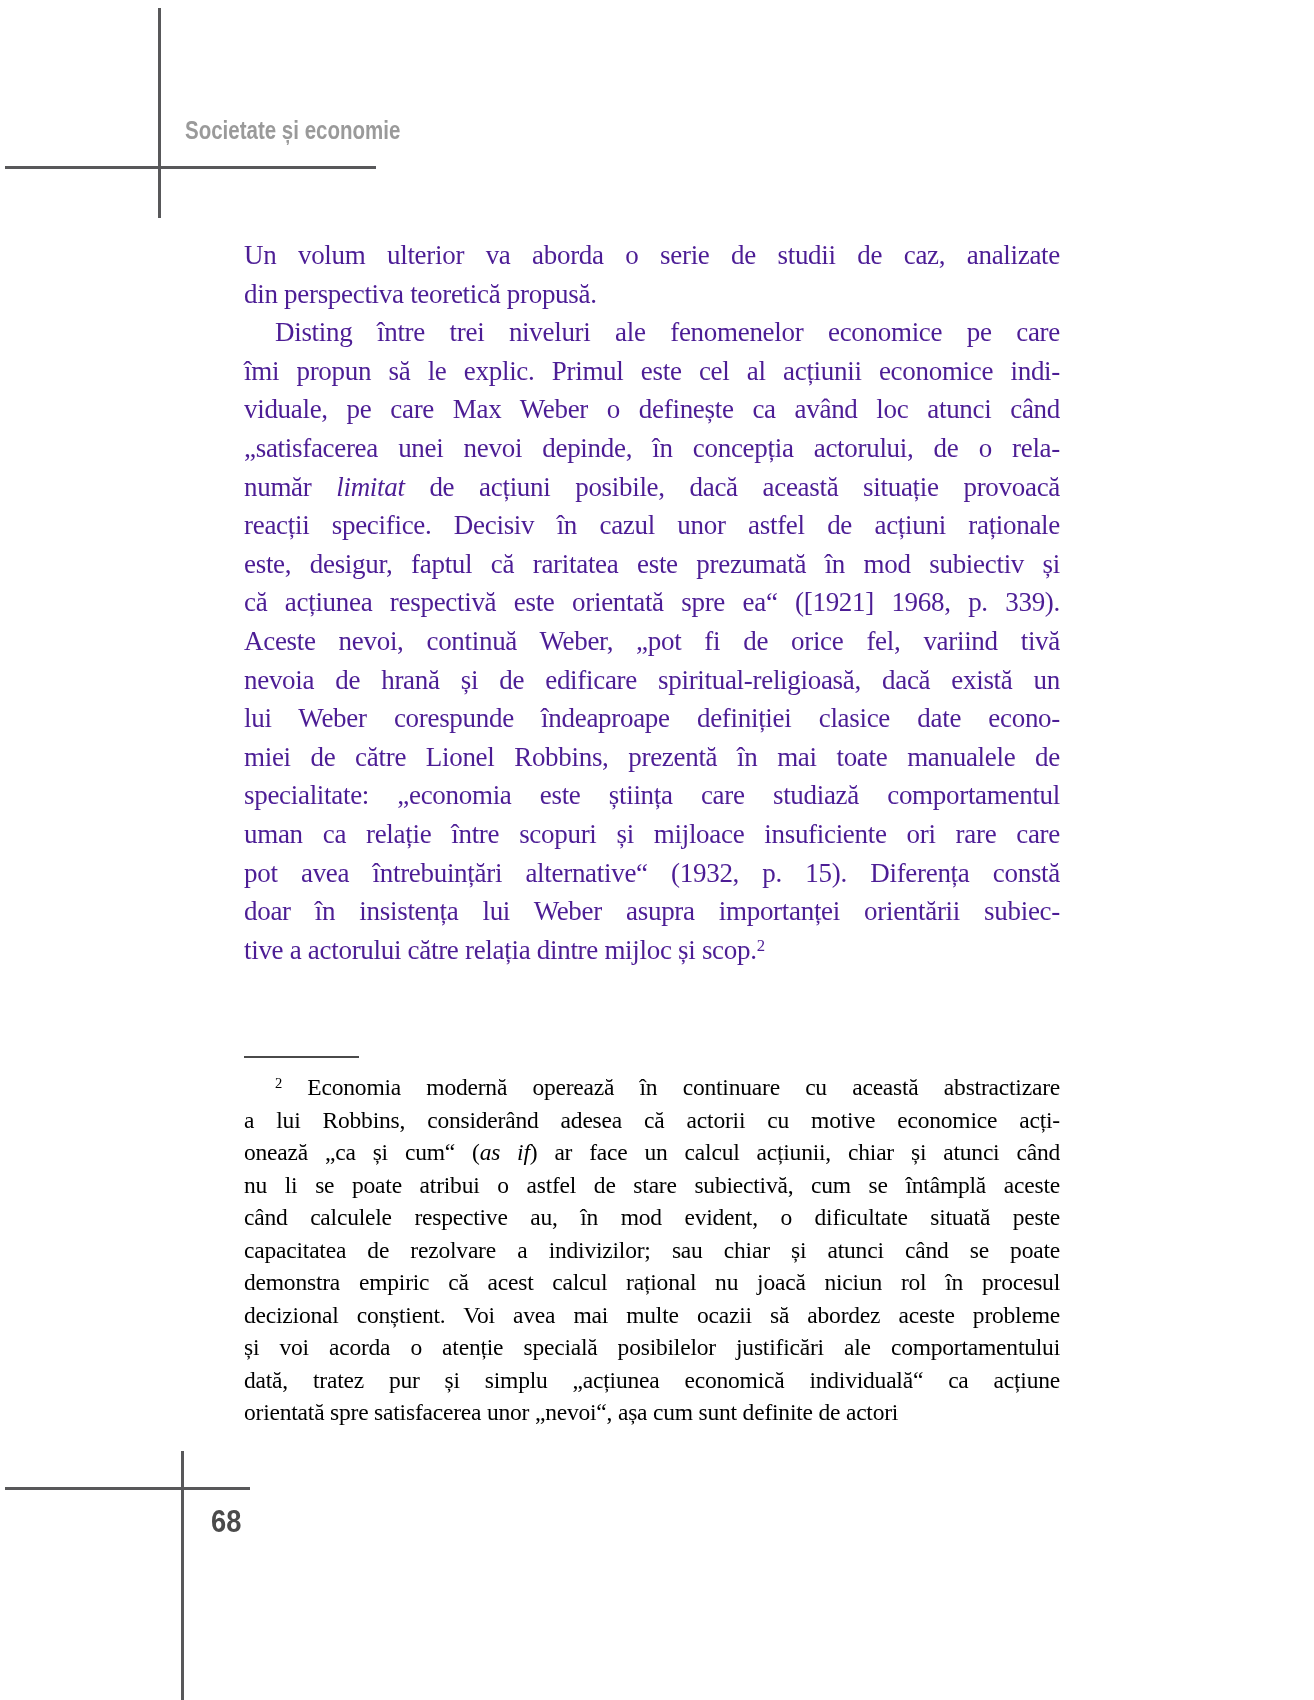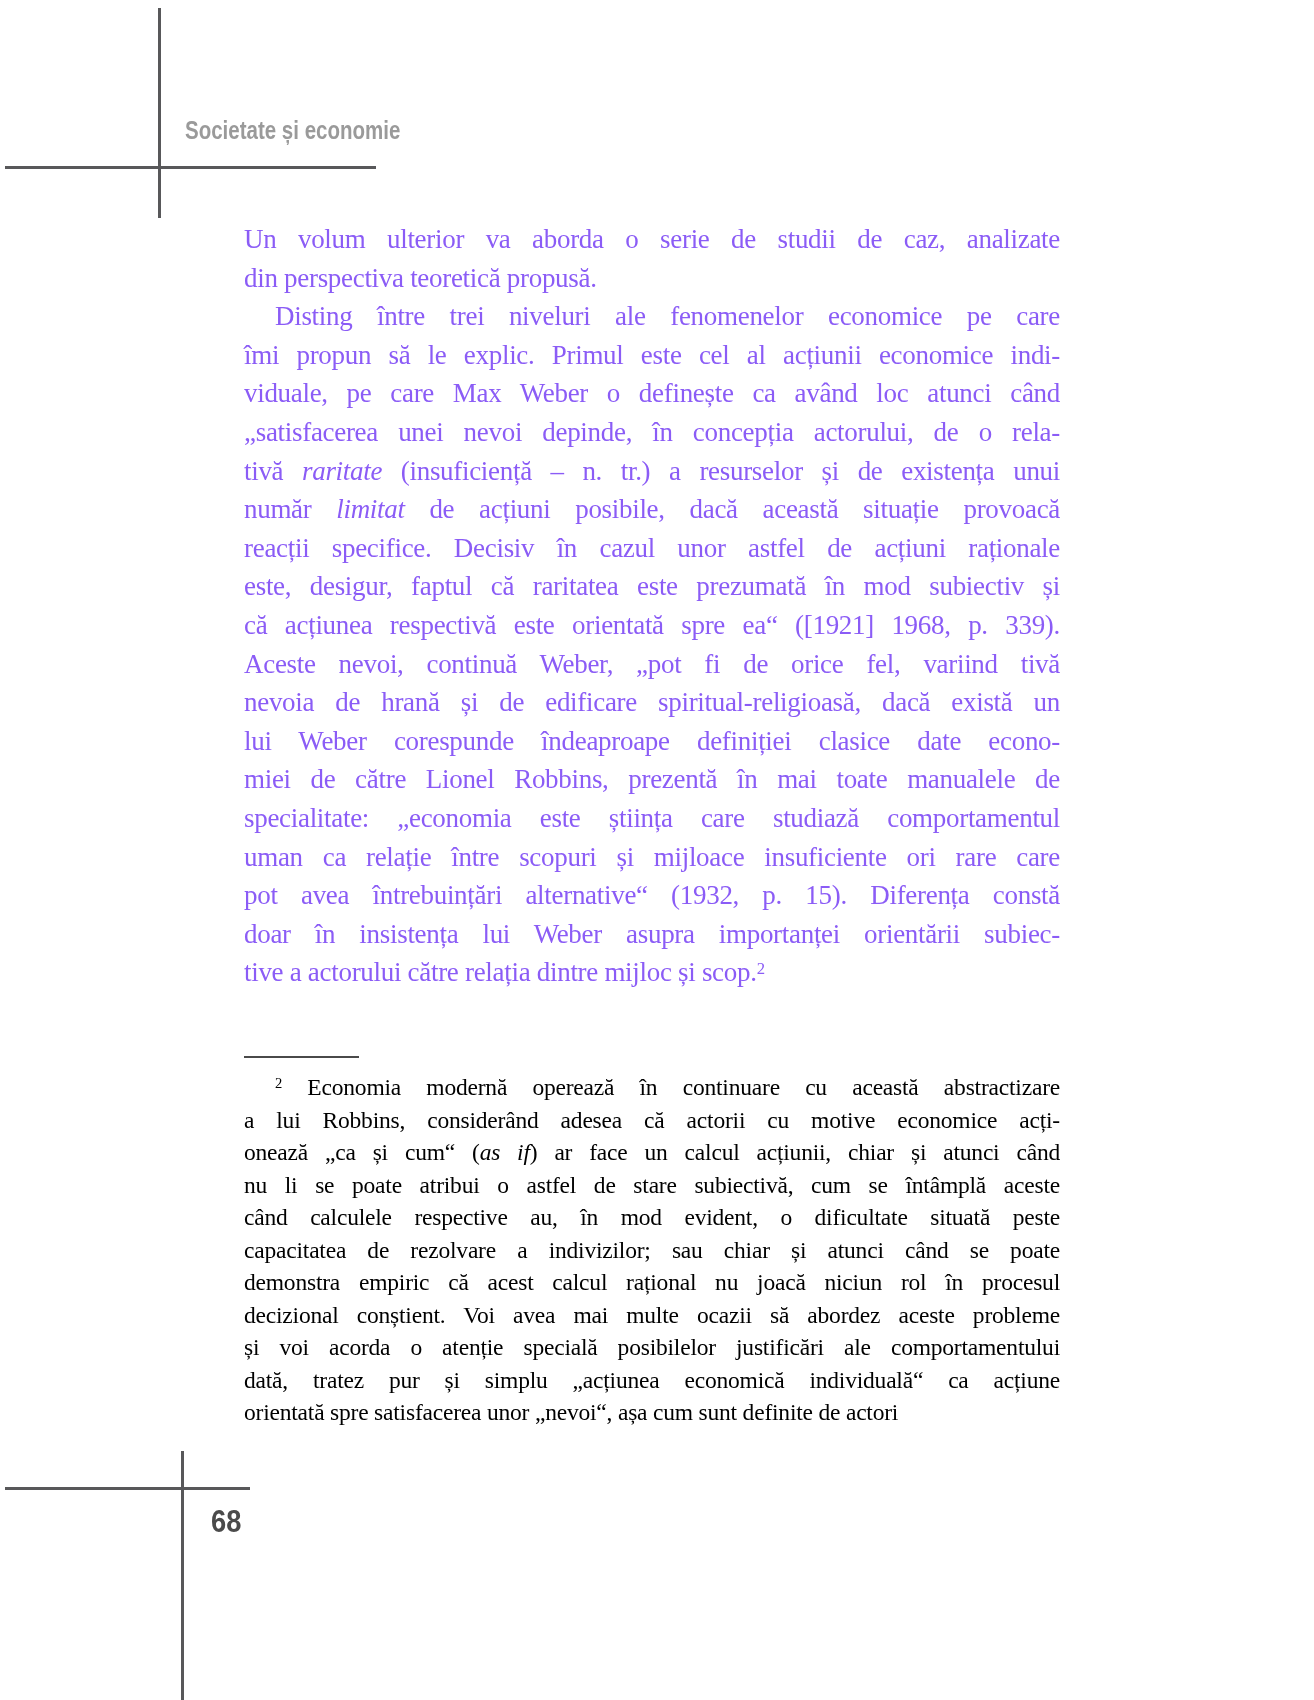--- a/index.html
+++ b/index.html
@@ -24,23 +24,23 @@
     position:absolute;left:185px;top:117px;
     font-family:"Liberation Sans", sans-serif;
     font-weight:bold;font-size:25px;line-height:26px;
     color:#9a9a9a;
     transform:scaleX(0.82);transform-origin:0 0;
     white-space:nowrap;
   }
 
   
   .main-text{
-    position:absolute;left:244px;top:220px;width:816px;
+    position:absolute;left:244px;top:236px;width:816px;
     font-size:27px;line-height:38.6px;letter-spacing:-0.3px;
-    color:#8b5cf6;
+    color:#4c1d95;
   }
   
   .footnote-rule{
     position:absolute;left:244px;top:1056px;width:115px;height:2px;
     background:#4a4a4a;
   }
   .footnote-text{
     position:absolute;left:244px;top:1071px;width:816px;
     font-size:23.5px;line-height:32.5px;letter-spacing:-0.2px;
     color:#000000;
@@ -74,21 +74,20 @@
 
   <div class="running-header">Societate și economie</div>
 
   <div class="main-text" id="main-text">
       <div class="tline"><span>Un volum ulterior va aborda o serie de studii de caz, analizate</span></div>
       <div class="tline pend"><span>din perspectiva teoretică propusă.</span></div>
       <div class="tline ind"><span>Disting între trei niveluri ale fenomenelor economice pe care</span></div>
       <div class="tline"><span>îmi propun să le explic. Primul este cel al acțiunii economice indi-</span></div>
       <div class="tline"><span>viduale, pe care Max Weber o definește ca având loc atunci când</span></div>
       <div class="tline"><span>„satisfacerea unei nevoi depinde, în concepția actorului, de o rela-</span></div>
-      <div class="tline"><span>tivă </span><em>raritate</em><span> (insuficiență – n. tr.) a resurselor și de existența unui</span></div>
       <div class="tline"><span>număr </span><em>limitat</em><span> de acțiuni posibile, dacă această situație provoacă</span></div>
       <div class="tline"><span>reacții specifice. Decisiv în cazul unor astfel de acțiuni raționale</span></div>
       <div class="tline"><span>este, desigur, faptul că raritatea este prezumată în mod subiectiv și</span></div>
       <div class="tline"><span>că acțiunea respectivă este orientată spre ea“ ([1921] 1968, p. 339).</span></div>
       <div class="tline"><span>Aceste nevoi, continuă Weber, „pot fi de orice fel, variind tivă</span></div>
       <div class="tline"><span>nevoia de hrană și de edificare spiritual-religioasă, dacă există un</span></div>
       <div class="tline"><span>lui Weber corespunde îndeaproape definiției clasice date econo-</span></div>
       <div class="tline"><span>miei de către Lionel Robbins, prezentă în mai toate manualele de</span></div>
       <div class="tline"><span>specialitate: „economia este știința care studiază comportamentul</span></div>
       <div class="tline"><span>uman ca relație între scopuri și mijloace insuficiente ori rare care</span></div>

